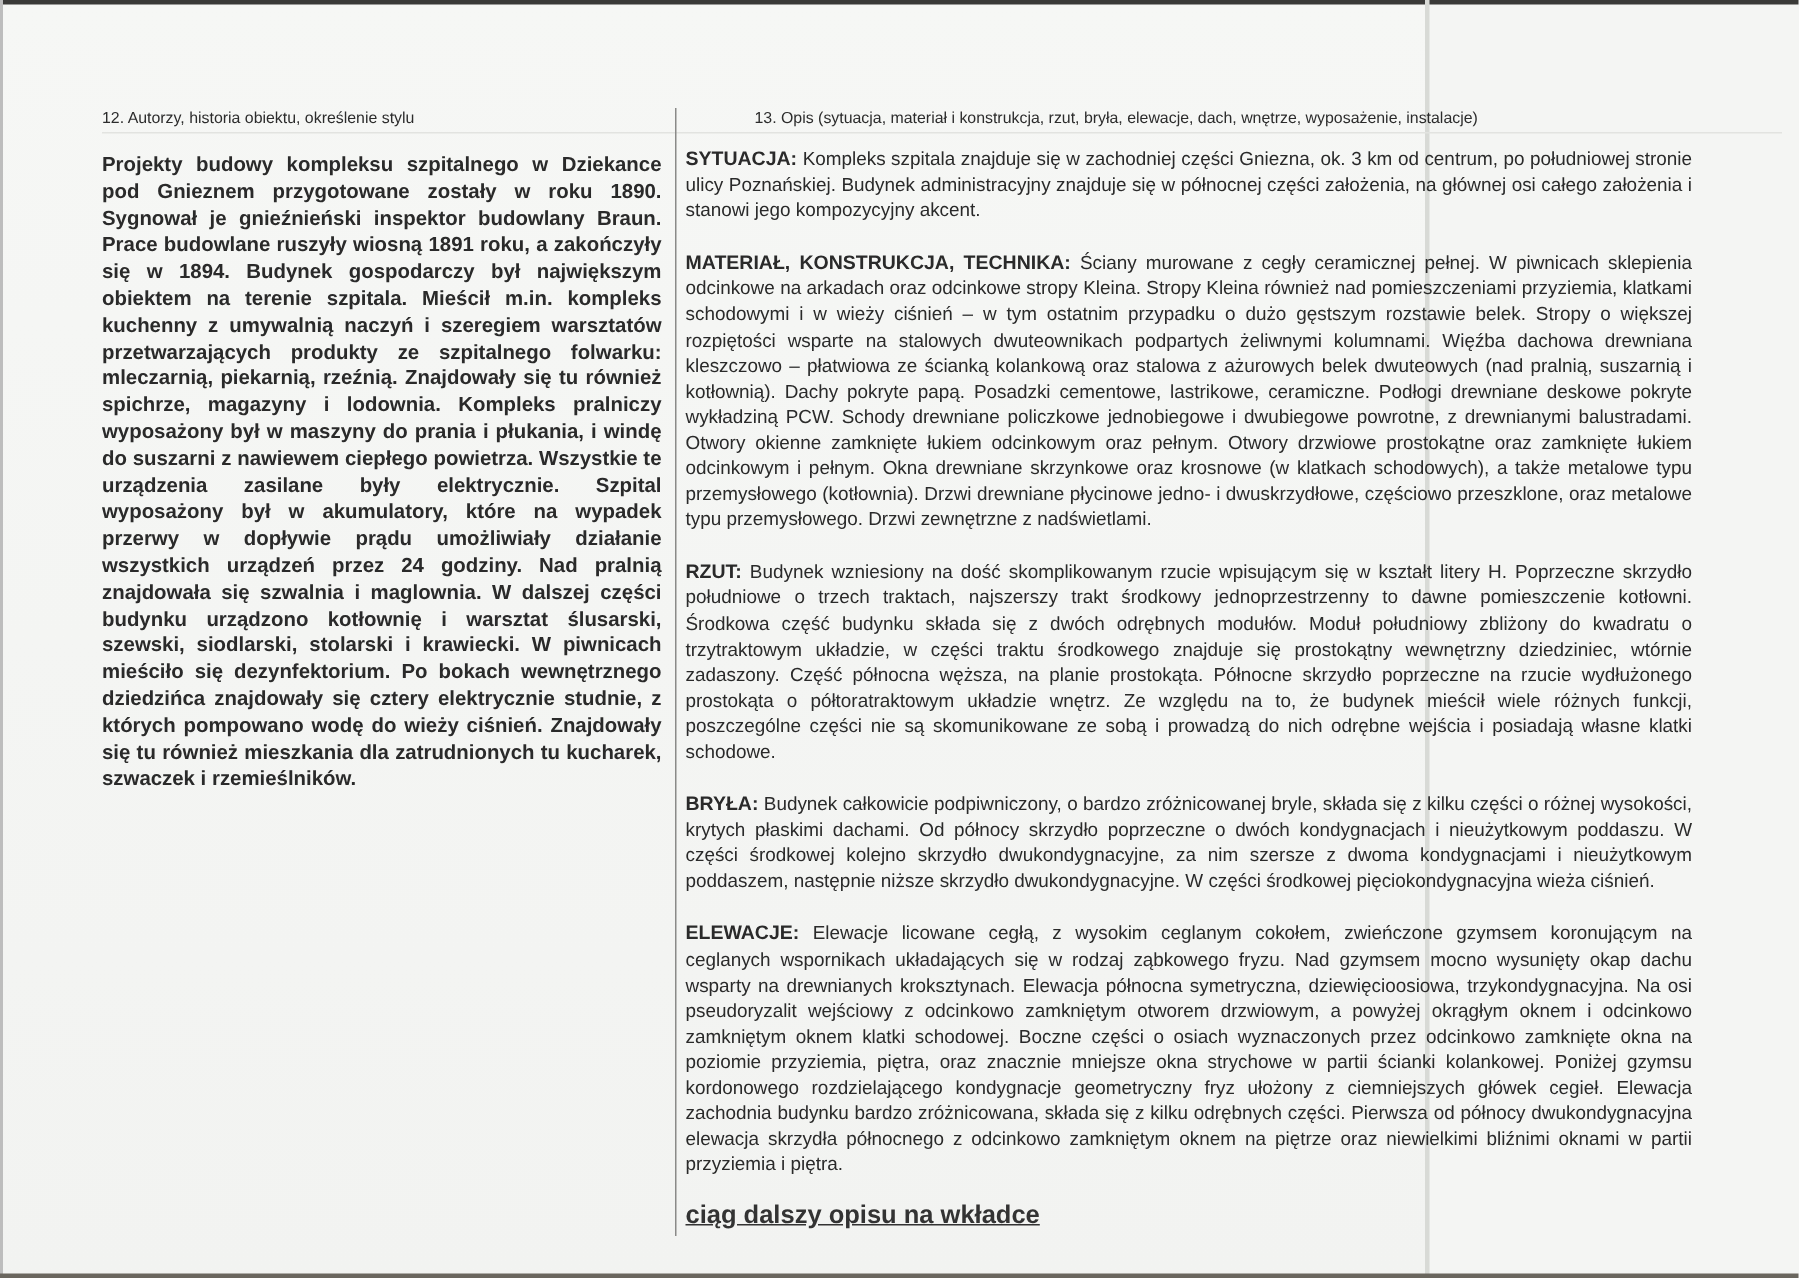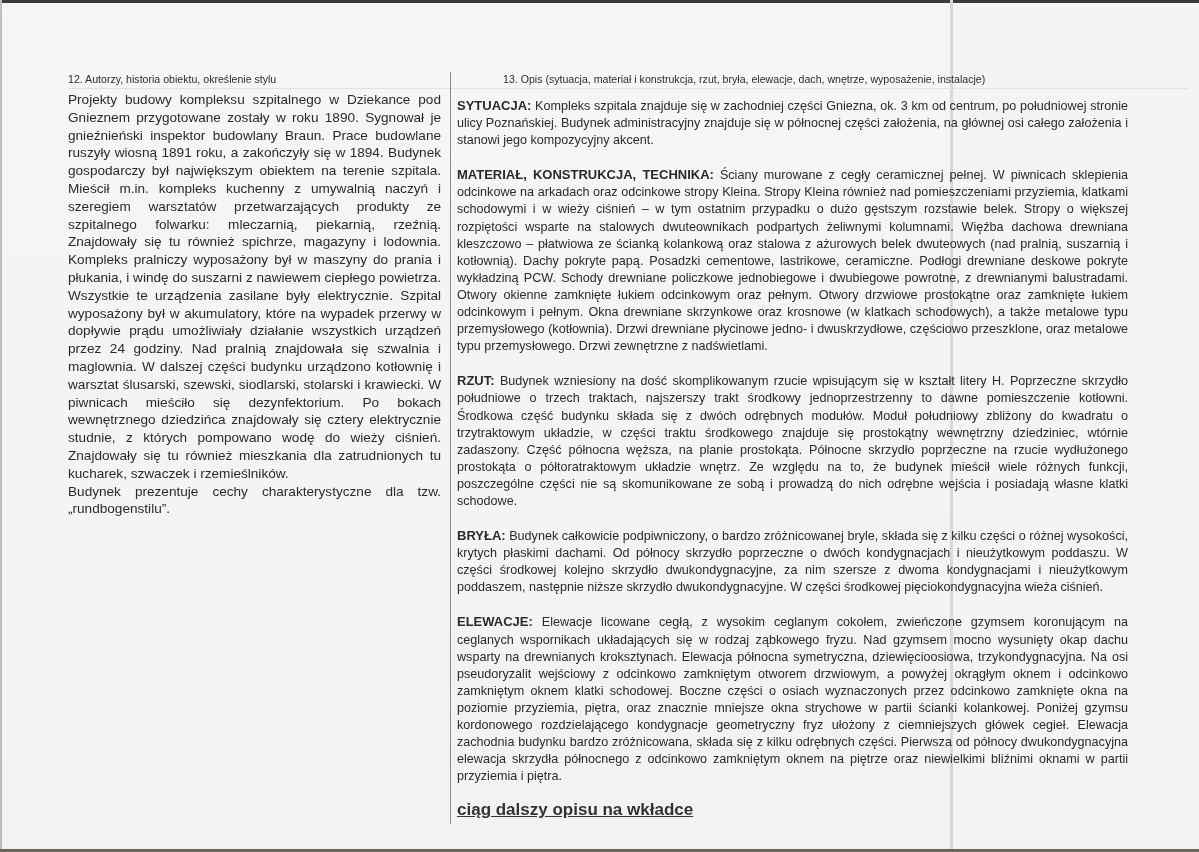--- a/index.html
+++ b/index.html
@@ -22,22 +22,22 @@
     position: absolute; top: 70px; left: 68px; width: 1120px; height: 18px;
     border-bottom: 1px solid #e2e3e0;
   }
   .hdr { position: absolute; top: 3px; font-size: 10.6px; color: #2c2c2c; white-space: nowrap; }
   .hdr-left { left: 0; }
   .hdr-right { left: 403px; margin-left: 32px; }
   .divider {
     position: absolute; left: 450px; top: 72px; width: 1px; height: 752px; background: #8a8a88;
   }
   .col-left {
-    position: absolute; left: 68px; top: 91px; width: 373px;
-    font-size: 13.6px; line-height: 17.8px; text-align: justify;
+    position: absolute; left: 68px; top: 101px; width: 373px;
+    font-size: 13.6px; line-height: 17.8px; text-align: justify; font-weight: bold;
   }
   .col-left p { margin: 0; }
   .col-right {
     position: absolute; left: 457px; top: 97px; width: 671px;
     font-size: 12.6px; line-height: 17.1px; text-align: justify;
   }
   .col-right p { margin: 0 0 17px 0; }
   .col-right p.last { margin-bottom: 14px; }
   .label { font-weight: bold; font-size: 13px; }
   .link {
@@ -56,21 +56,20 @@
 
   <div class="header-row">
     <span class="hdr hdr-left">12. Autorzy, historia obiektu, określenie stylu</span>
     <span class="hdr hdr-right">13. Opis (sytuacja, materiał i konstrukcja, rzut, bryła, elewacje, dach, wnętrze, wyposażenie, instalacje)</span>
   </div>
 
   <div class="divider"></div>
 
   <div class="col-left">
     <p>Projekty budowy kompleksu szpitalnego w Dziekance pod Gnieznem przygotowane zostały w roku 1890. Sygnował je gnieźnieński inspektor budowlany Braun. Prace budowlane ruszyły wiosną 1891 roku, a zakończyły się w 1894. Budynek gospodarczy był największym obiektem na terenie szpitala. Mieścił m.in. kompleks kuchenny z umywalnią naczyń i szeregiem warsztatów przetwarzających produkty ze szpitalnego folwarku: mleczarnią, piekarnią, rzeźnią. Znajdowały się tu również spichrze, magazyny i lodownia. Kompleks pralniczy wyposażony był w maszyny do prania i płukania, i windę do suszarni z nawiewem ciepłego powietrza. Wszystkie te urządzenia zasilane były elektrycznie. Szpital wyposażony był w akumulatory, które na wypadek przerwy w dopływie prądu umożliwiały działanie wszystkich urządzeń przez 24 godziny. Nad pralnią znajdowała się szwalnia i maglownia. W dalszej części budynku urządzono kotłownię i warsztat ślusarski, szewski, siodlarski, stolarski i krawiecki. W piwnicach mieściło się dezynfektorium. Po bokach wewnętrznego dziedzińca znajdowały się cztery elektrycznie studnie, z których pompowano wodę do wieży ciśnień. Znajdowały się tu również mieszkania dla zatrudnionych tu kucharek, szwaczek i rzemieślników.</p>
-    <p>Budynek prezentuje cechy charakterystyczne dla tzw. „rundbogenstilu”.</p>
   </div>
 
   <div class="col-right">
     <p>
       <span class="label">SYTUACJA:</span><span> Kompleks szpitala znajduje się w zachodniej części Gniezna, ok. 3 km od centrum, po południowej stronie ulicy Poznańskiej. Budynek administracyjny znajduje się w północnej części założenia, na głównej osi całego założenia i stanowi jego kompozycyjny akcent.</span>
     </p>
     <p>
       <span class="label">MATERIAŁ, KONSTRUKCJA, TECHNIKA:</span><span> Ściany murowane z cegły ceramicznej pełnej. W piwnicach sklepienia odcinkowe na arkadach oraz odcinkowe stropy Kleina. Stropy Kleina również nad pomieszczeniami przyziemia, klatkami schodowymi i w wieży ciśnień – w tym ostatnim przypadku o dużo gęstszym rozstawie belek. Stropy o większej rozpiętości wsparte na stalowych dwuteownikach podpartych żeliwnymi kolumnami. Więźba dachowa drewniana kleszczowo – płatwiowa ze ścianką kolankową oraz stalowa z ażurowych belek dwuteowych (nad pralnią, suszarnią i kotłownią). Dachy pokryte papą. Posadzki cementowe, lastrikowe, ceramiczne. Podłogi drewniane deskowe pokryte wykładziną PCW. Schody drewniane policzkowe jednobiegowe i dwubiegowe powrotne, z drewnianymi balustradami. Otwory okienne zamknięte łukiem odcinkowym oraz pełnym. Otwory drzwiowe prostokątne oraz zamknięte łukiem odcinkowym i pełnym. Okna drewniane skrzynkowe oraz krosnowe (w klatkach schodowych), a także metalowe typu przemysłowego (kotłownia). Drzwi drewniane płycinowe jedno- i dwuskrzydłowe, częściowo przeszklone, oraz metalowe typu przemysłowego. Drzwi zewnętrzne z nadświetlami.</span>
     </p>
     <p>

